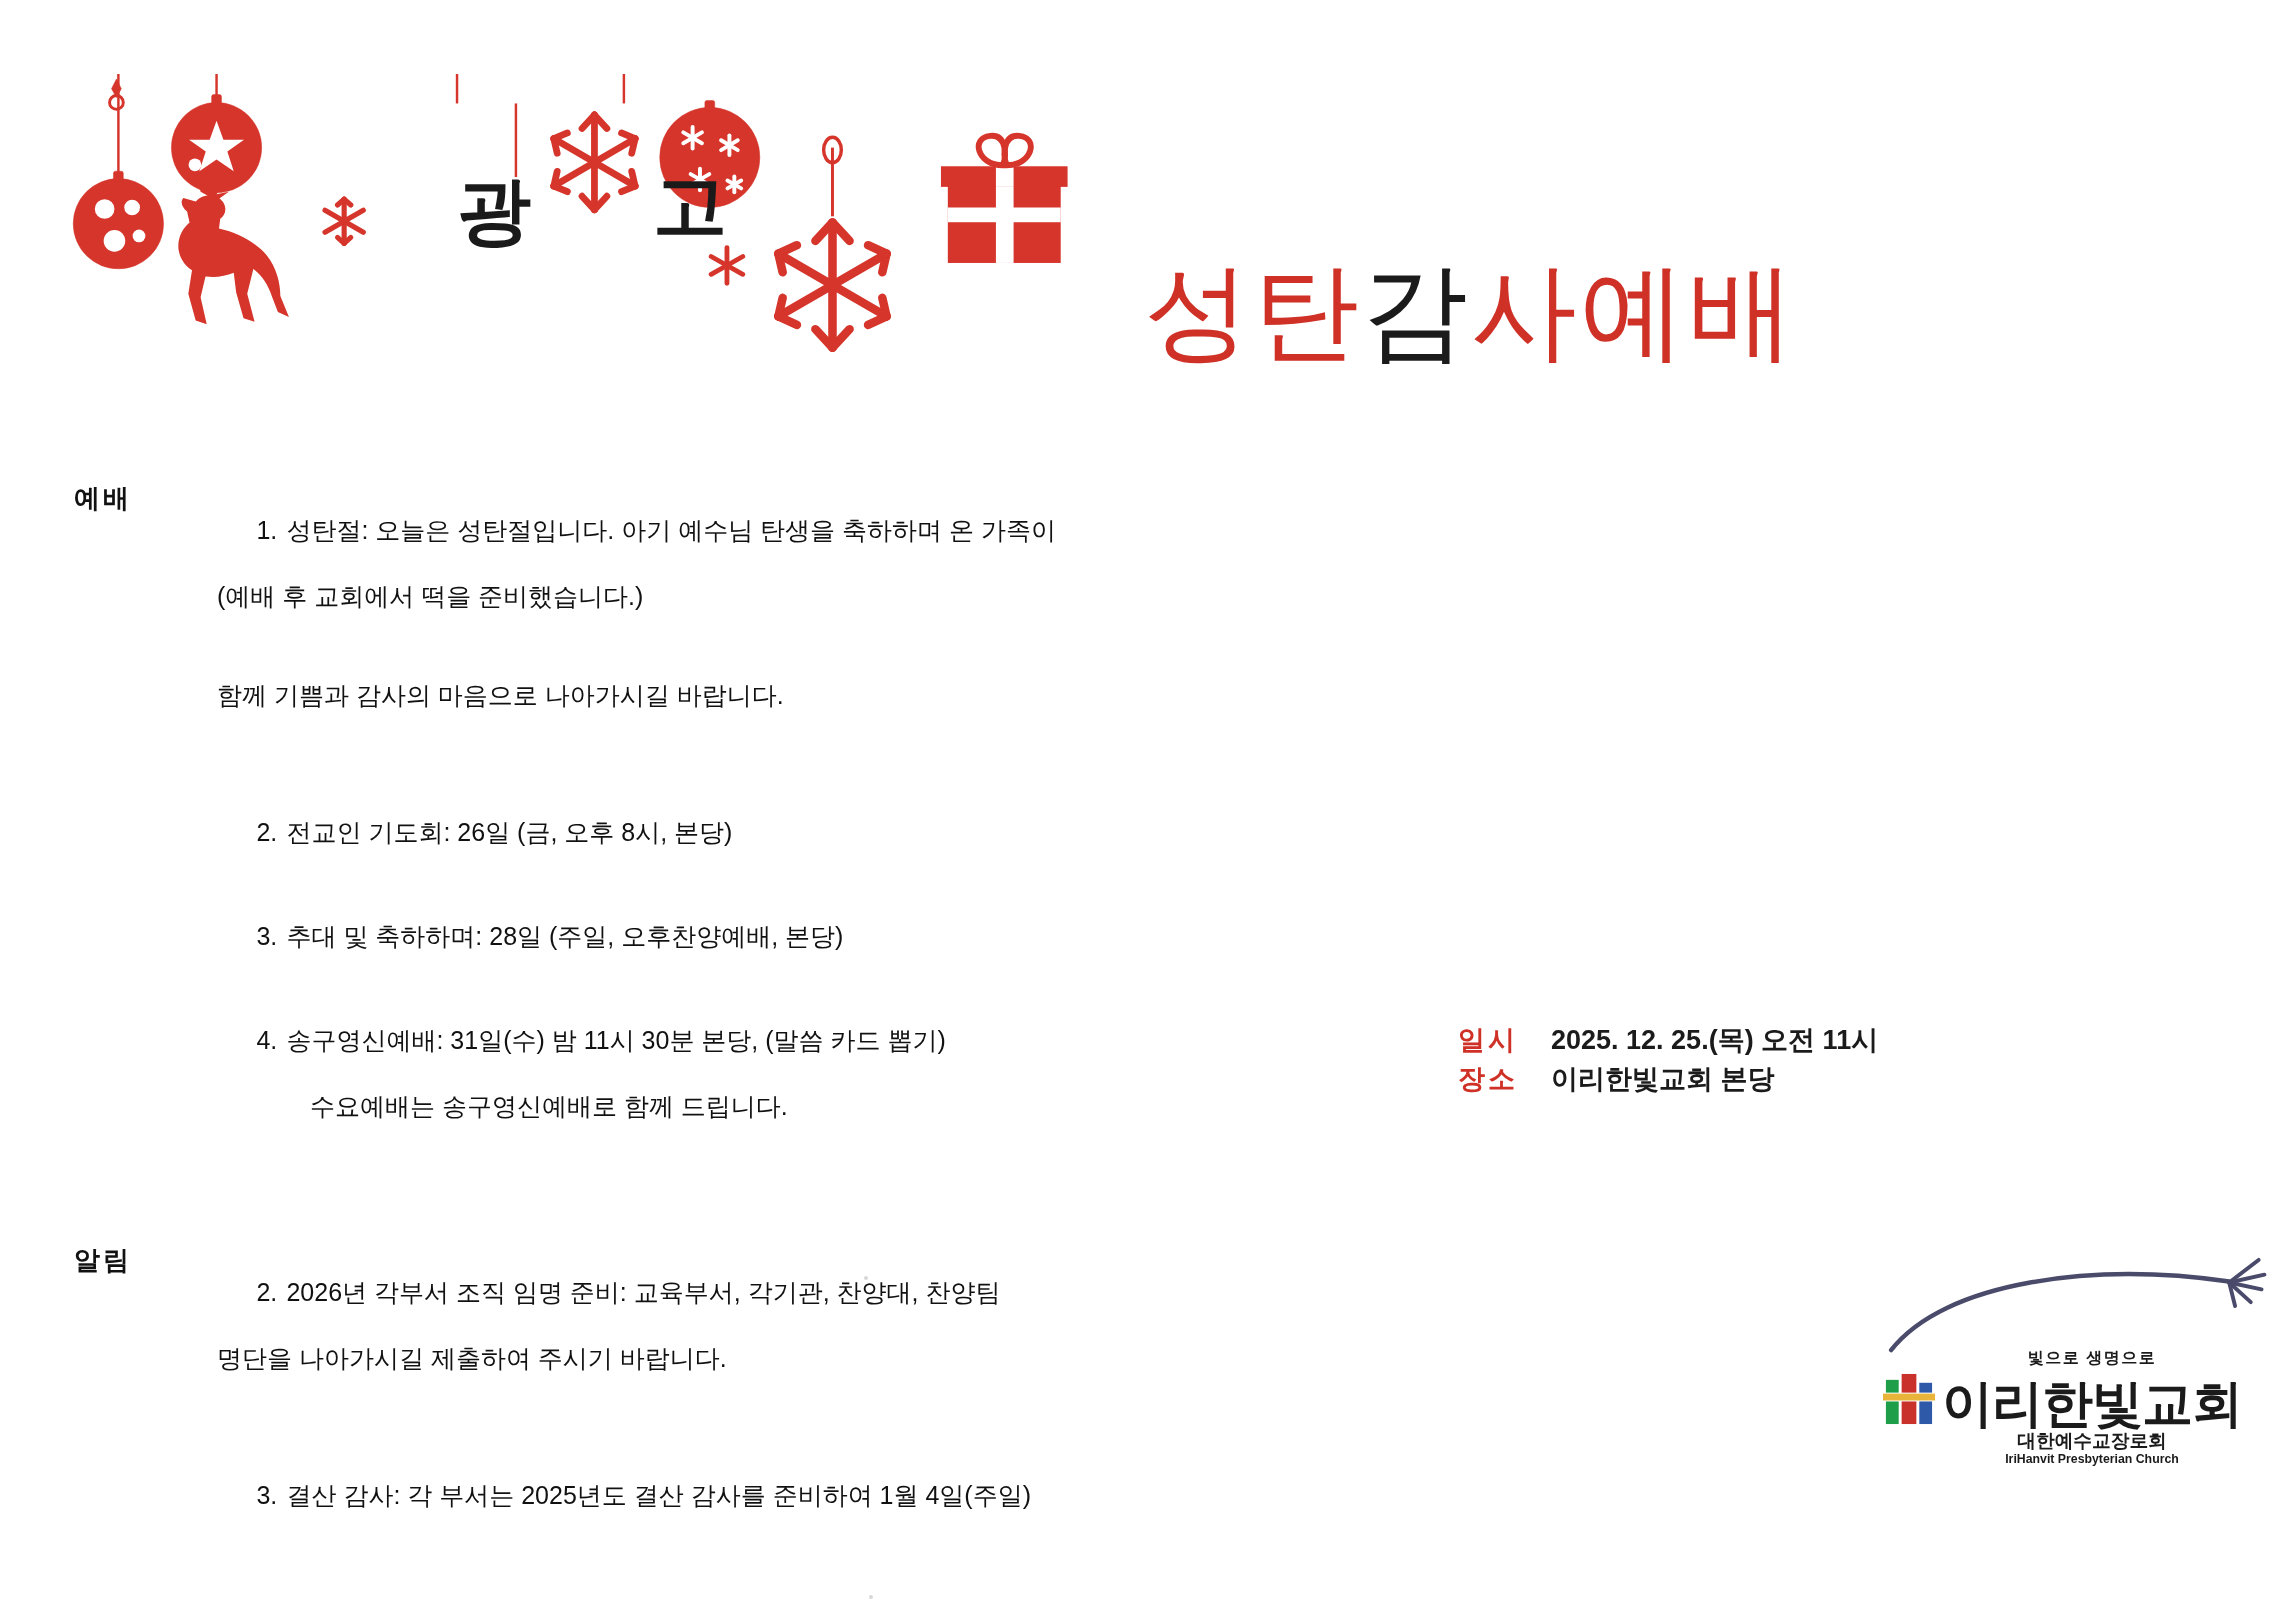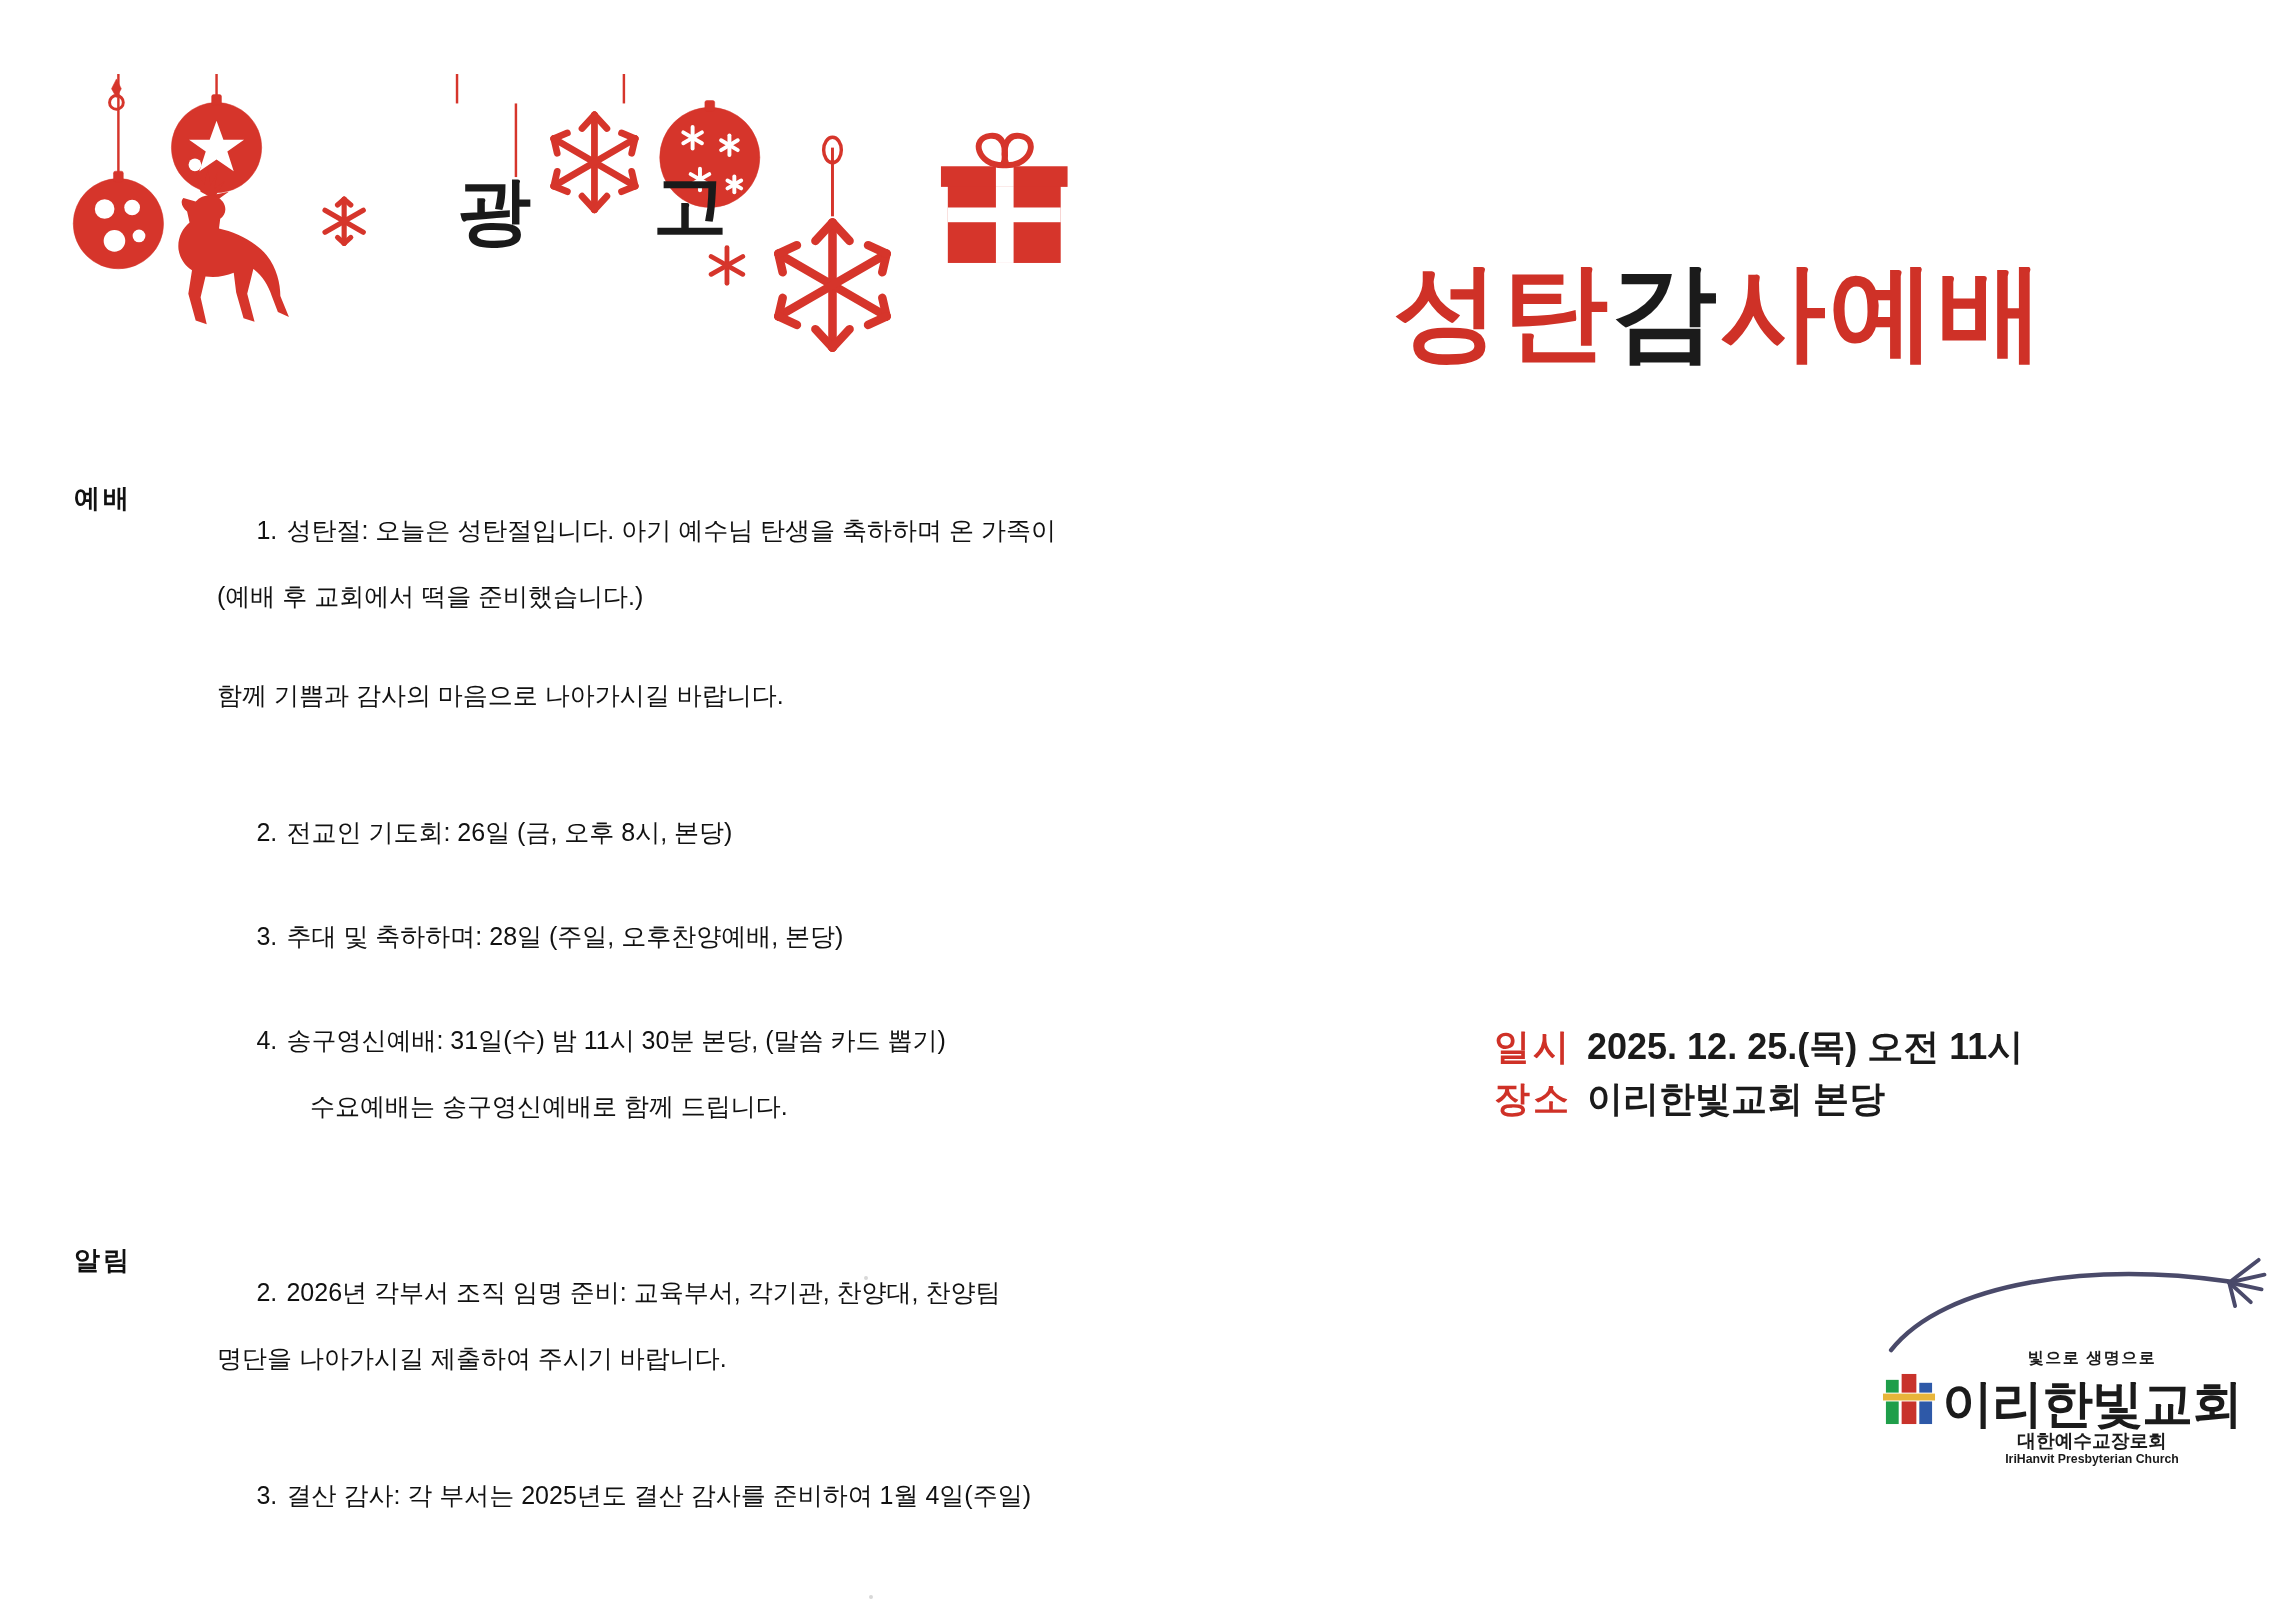--- a/index.html
+++ b/index.html
@@ -103,40 +103,38 @@
     left: 1144px;
     top: 0;
     width: 1152px;
     height: 1623px;
   }
   #main-title {
     position: absolute;
     left: 0;
     top: 241px;
     width: 1152px;
-    text-align: center;
     font-size: 106px;
-    font-weight: 700;
+    font-weight: 400;
     letter-spacing: 2.9px;
     color: #cf3127;
     white-space: nowrap;
   }
   #main-title .char-dark { color: #1b1b1b; }
 
   #event-info {
     position: absolute;
     left: 314px;
     top: 1021px;
     width: 835px;
   }
   .info-row {
-    font-size: 36px;
+    font-size: 27px;
     line-height: 1.45;
     white-space: nowrap;
-    margin-left: 36px;
   }
   .info-key {
     color: #cf3127;
     font-weight: 700;
     display: inline-block;
     width: 93px;
     letter-spacing: 2.9px;
   }
   .info-val {
     color: #1b1b1b;

